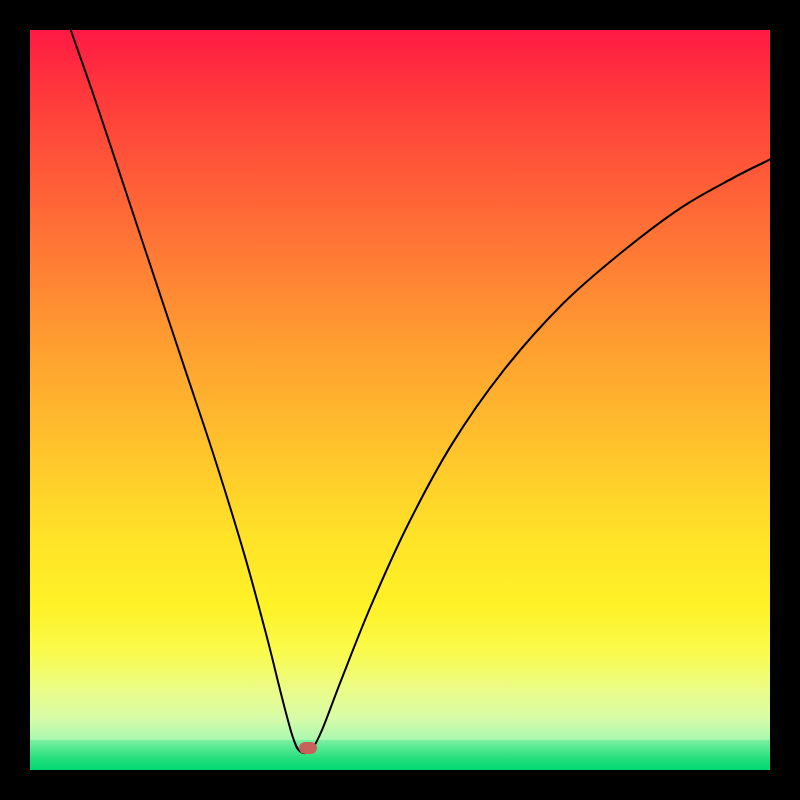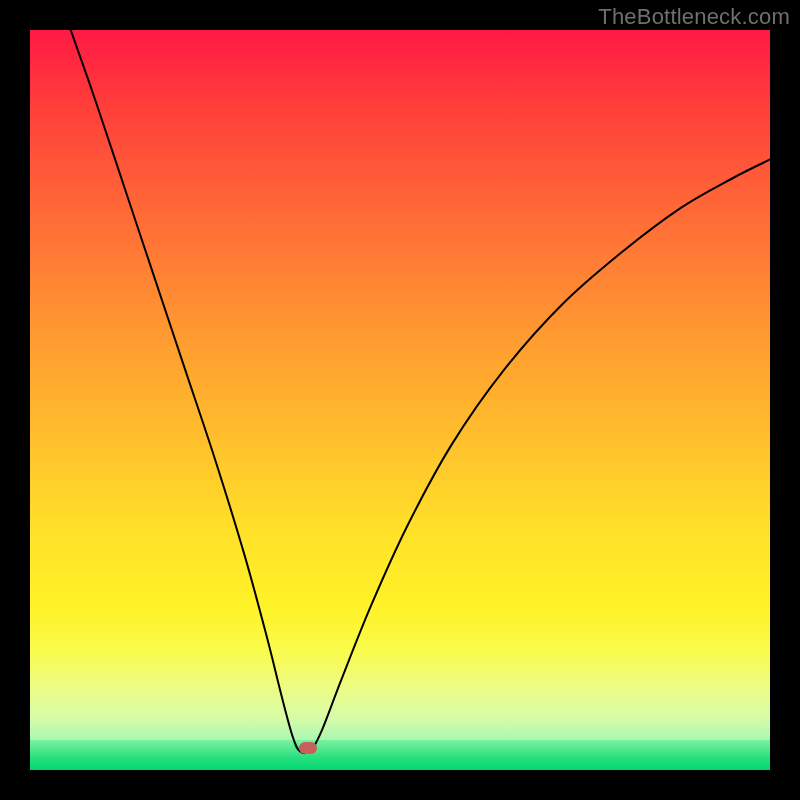--- a/index.html
+++ b/index.html
@@ -52,21 +52,20 @@
     height: 12px;
     background: #c9605a;
     border-radius: 6px;
     transform: translate(-50%, -50%);
   }
 </style>
 </head>
 <body>
 
 <div class="frame">
-  <div class="watermark">TheBottleneck.com</div>
 
   <div class="plot">
     <div class="gradient-stack" id="gradient-stack">
         <div style="top: 0%; height: 78%; background: linear-gradient(rgb(255, 26, 68) 0%, rgb(255, 59, 59) 12%, rgb(255, 90, 56) 25%, rgb(255, 125, 53) 40%, rgb(255, 159, 48) 55%, rgb(255, 194, 44) 72%, rgb(255, 227, 40) 88%, rgb(255, 242, 39) 100%);"></div>
         <div style="top: 78%; height: 6%; background: linear-gradient(rgb(255, 242, 39) 0%, rgb(249, 251, 77) 100%);"></div>
         <div style="top: 84%; height: 5%; background: linear-gradient(rgb(249, 251, 77) 0%, rgb(236, 252, 135) 100%);"></div>
         <div style="top: 89%; height: 4%; background: linear-gradient(rgb(236, 252, 135) 0%, rgb(215, 252, 168) 100%);"></div>
         <div style="top: 93%; height: 3%; background: linear-gradient(rgb(215, 252, 168) 0%, rgb(169, 248, 176) 100%);"></div>
         <div style="top: 96%; height: 4%; background: linear-gradient(rgb(125, 240, 162) 0%, rgb(38, 224, 125) 60%, rgb(0, 216, 115) 100%);"></div>
       </div>

